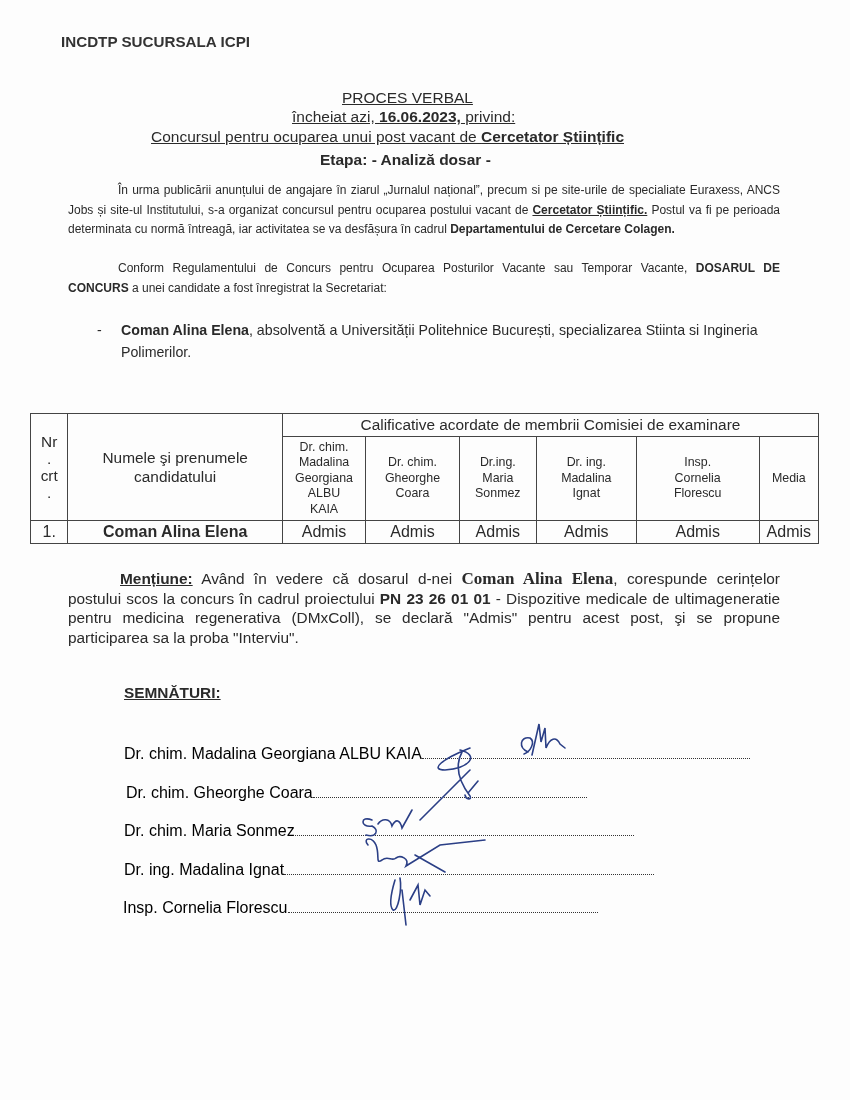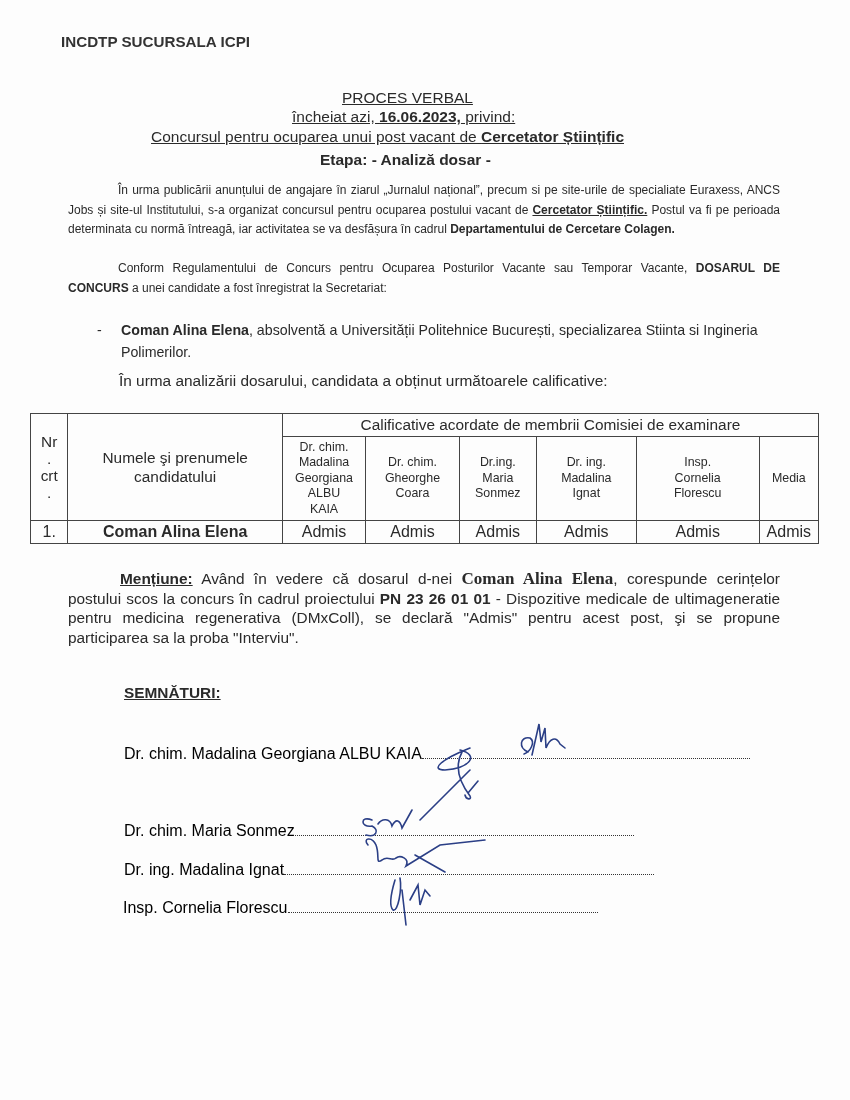--- a/index.html
+++ b/index.html
@@ -56,21 +56,20 @@
   </div>
 
   <div class="para p1"><span class="indent"></span><span>În urma publicării anunțului de angajare în ziarul „Jurnalul național”, precum si pe site-urile de specialiate Euraxess, ANCS Jobs și site-ul Institutului, s-a organizat concursul pentru ocuparea postului vacant de </span><b style="text-decoration:underline">Cercetator Științific.</b><span> Postul va fi pe perioada determinata cu normă întreagă, iar activitatea se va desfășura în cadrul </span><b>Departamentului de Cercetare Colagen.</b></div>
 
   <div class="para p2"><span class="indent"></span><span>Conform Regulamentului de Concurs pentru Ocuparea Posturilor Vacante sau Temporar Vacante, </span><b>DOSARUL DE CONCURS</b><span> a unei candidate a fost înregistrat la Secretariat:</span></div>
 
   <div class="bullet">
     <span class="dash">-</span><b>Coman Alina Elena</b><span>, absolventă a Universității Politehnice București, specializarea Stiinta si Ingineria Polimerilor.</span>
   </div>
 
-  <div class="p3">În urma analizării dosarului, candidata a obținut următoarele calificative:</div>
 
   <table class="calif">
     <colgroup>
       <col style="width:36px">
         <col style="width:206px">
         <col style="width:80px">
         <col style="width:90px">
         <col style="width:74px">
         <col style="width:96px">
         <col style="width:118px">
@@ -131,20 +130,21 @@
       <td>Admis</td>
     </tr>
   </tbody>
     </table>
 
   <div class="mention"><span class="indent"></span><span class="lbl">Mențiune:</span><span> Având în vedere că dosarul d-nei </span><span class="cand">Coman Alina Elena</span><span>, corespunde cerințelor postului scos la concurs în cadrul proiectului </span><b>PN 23 26 01 01</b><span> - Dispozitive medicale de ultimageneratie pentru medicina regenerativa (DMxColl), se declară "Admis" pentru acest post, şi se propune participarea sa la proba "Interviu".</span></div>
 
   <div class="semn">SEMNĂTURI:</div>
 
   <div class="sig-line" style="left:124px; top:745px;"><span>Dr. chim. Madalina Georgiana ALBU KAIA</span><span class="dots" style="width:328px"></span></div>
+  <div class="sig-line" style="left:126px; top:784px;"><span>Dr. chim. Gheorghe Coara</span><span class="dots" style="width:274px"></span></div>
   <div class="sig-line" style="left:124px; top:861px;"><span>Dr. ing. Madalina Ignat</span><span class="dots" style="width:370px"></span></div>
   <div class="sig-line" style="left:124px; top:822px;"><span>Dr. chim. Maria Sonmez</span><span class="dots" style="width:339px"></span></div>
   <div class="sig-line" style="left:123px; top:899px;"><span>Insp. Cornelia Florescu</span><span class="dots" style="width:310px"></span></div>
 
   <svg class="sig" style="left:0; top:0;" width="850" height="1100">
     <g fill="none" stroke="#2b3f86" stroke-width="1.6" stroke-linecap="round">
       <path d="M528 752 C518 748 520 736 530 738 C536 742 530 752 524 754 M532 755 L539 724 L541 742 L545 728 L546 748 C550 738 556 736 560 744 L565 748"></path>
       <path d="M470 748 C440 760 430 770 445 770 C470 768 480 755 460 750 M462 752 C455 765 458 780 470 796 C472 800 466 800 465 795 M468 793 L478 781 M470 770 L440 800 L420 820"></path>
       <path d="M372 820 C360 815 360 828 372 826 C380 830 376 838 366 835 M378 824 C382 818 390 818 392 826 C396 818 400 820 402 828 L412 810"></path>
       <path d="M368 845 C362 838 372 836 376 845 C380 855 375 865 382 860 C388 855 392 862 396 858 C400 855 410 858 406 866 L440 845 L485 840 M415 855 L445 872"></path>

